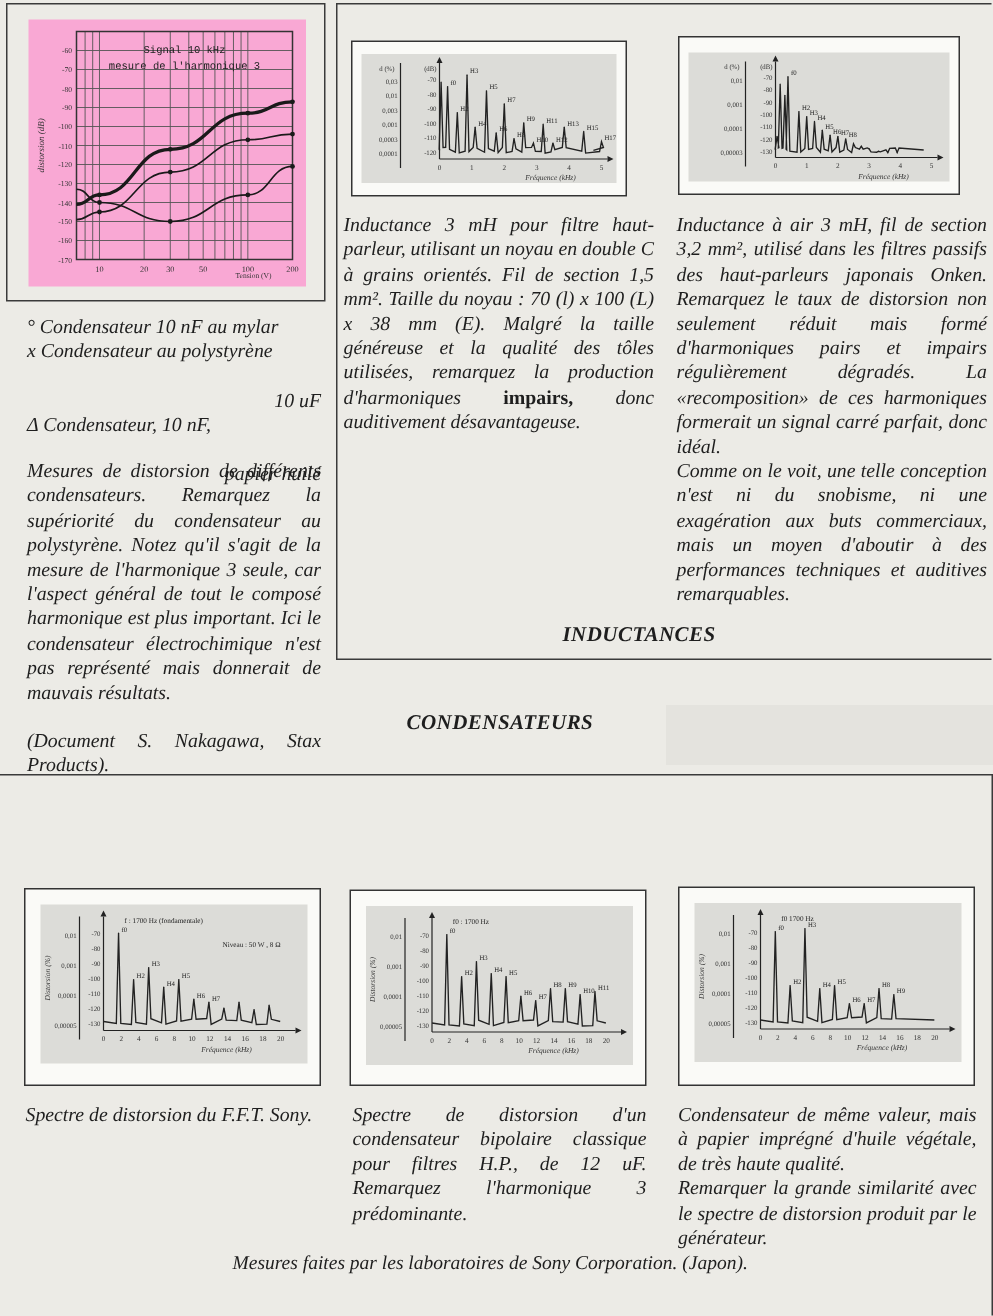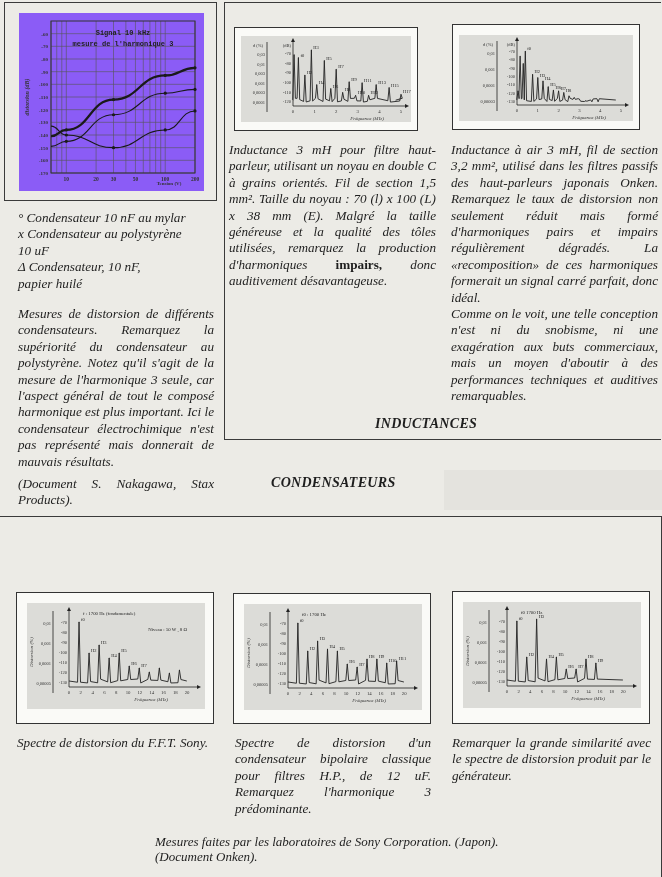--- a/index.html
+++ b/index.html
@@ -6,30 +6,30 @@
   body{width:662px;height:877px;background:#ecebe6;position:relative;overflow:hidden;
     font-family:"Liberation Serif","DejaVu Serif",serif;color:#1e1e1e;}
   .box{position:absolute;border:1.5px solid #3a3a3a;}
   .txt{position:absolute;font-style:italic;font-size:13.2px;line-height:16.4px;text-align:justify;}
   .txt p{margin:0;}
   .fig{position:absolute;border:1.5px solid #333;background:#fafaf7;}
   .plot{position:absolute;background:#dcdcd8;}
   svg{display:block;}
   .heading{position:absolute;font-style:italic;font-weight:bold;font-size:14px;letter-spacing:0.3px;}
   .legend-line{white-space:nowrap;}
-  .r{}
+  .r{text-align:right;margin-top:16px;}
   .bg-ghost{position:absolute;background:#e4e3de;}
 </style>
 </head>
 <body>
 
 <div class="bg-ghost" style="left:444px;top:470px;width:218px;height:40px;"></div>
 
 <div class="box" style="left:4px;top:2px;width:211px;height:197px;">
-  <div class="plot" style="left:14px;top:10px;width:185px;height:178px;background:#8b5cf6;font-weight:bold;">
+  <div class="plot" style="left:14px;top:10px;width:185px;height:178px;background:#f9a8d4;">
     <svg id="chart-0" width="185" height="178">
         <line x1="32" x2="32" y1="8" y2="160" stroke="#555" stroke-width="0.6"></line>
         <line x1="37.73573533596922" x2="37.73573533596922" y1="8" y2="160" stroke="#555" stroke-width="0.6"></line>
         <line x1="42.7950124566062" x2="42.7950124566062" y1="8" y2="160" stroke="#555" stroke-width="0.6"></line>
         <line x1="47.320690057931174" x2="47.320690057931174" y1="8" y2="160" stroke="#555" stroke-width="0.6"></line>
         <line x1="77.0942788629579" x2="77.0942788629579" y1="8" y2="160" stroke="#555" stroke-width="0.6"></line>
         <line x1="94.51071182578974" x2="94.51071182578974" y1="8" y2="160" stroke="#555" stroke-width="0.6"></line>
         <line x1="106.86786766798463" x2="106.86786766798463" y1="8" y2="160" stroke="#555" stroke-width="0.6"></line>
         <line x1="116.45282238994655" x2="116.45282238994655" y1="8" y2="160" stroke="#555" stroke-width="0.6"></line>
         <line x1="124.28430063081646" x2="124.28430063081646" y1="8" y2="160" stroke="#555" stroke-width="0.6"></line>
@@ -104,21 +104,21 @@
   <div class="r">10 uF</div>
   <div class="legend-line">
     <span>Δ</span>
     <span>Condensateur, 10 nF,</span>
   </div>
   <div class="r">papier huilé</div>
 </div>
 
 <div class="txt" style="left:18px;top:306px;width:196px;">
   <p>Mesures de distorsion de différents condensateurs. Remarquez la supériorité du condensateur au polystyrène. Notez qu'il s'agit de la mesure de l'harmonique 3 seule, car l'aspect général de tout le composé harmonique est plus important. Ici le condensateur électrochimique n'est pas représenté mais donnerait de mauvais résultats.</p>
-  <p style="margin-top:6px;">(Document S. Nakagawa, Stax Products).</p>
+  <p style="margin-top:16px;">(Document S. Nakagawa, Stax Products).</p>
 </div>
 
 <div class="box" style="left:224px;top:2px;width:436px;height:436px;border-right:none;"></div>
 
 <div class="fig" style="left:234px;top:27px;width:182px;height:102px;">
   <div class="plot" style="left:6px;top:8px;width:170px;height:86px;">
     <svg id="chart-1" width="170" height="86">
         <line x1="52" x2="52" y1="6" y2="70" stroke="#222" stroke-width="0.8"></line>
         <line x1="52" x2="164" y1="70" y2="70" stroke="#222" stroke-width="0.8"></line>
         <line x1="26" x2="26" y1="6" y2="76" stroke="#222" stroke-width="0.8"></line>
@@ -425,19 +425,19 @@
         <text x="134.8857142857143" y="59.99999999999999" font-size="4.5" fill="#222">H9</text>
         <circle cx="132.8857142857143" cy="60.99999999999999" r="0.4" fill="#222"></circle>
         <text x="57.87619047619047" y="12" font-size="4.8" fill="#222">f0 1700 Hz</text>
       </svg>
   </div>
 </div>
 
 <div class="txt" style="left:17px;top:735px;width:196px;">Spectre de distorsion du F.F.T. Sony.</div>
 <div class="txt" style="left:235px;top:735px;width:196px;">Spectre de distorsion d'un condensateur bipolaire classique pour filtres H.P., de 12 uF. Remarquez l'harmonique 3 prédominante.</div>
 <div class="txt" style="left:452px;top:735px;width:199px;">
+  <p>Condensateur de même valeur, mais à papier imprégné d'huile végétale, de très haute qualité.</p>
   <p>Remarquer la grande similarité avec le spectre de distorsion produit par le générateur.</p>
 </div>
 
 <div class="txt" style="left:155px;top:834px;width:420px;text-align:left;font-size:13px;line-height:15px;">
   <div>Mesures faites par les laboratoires de Sony Corporation. (Japon).</div>
-  <div>(Document Onken).</div>
 </div>
 
 </body></html>

